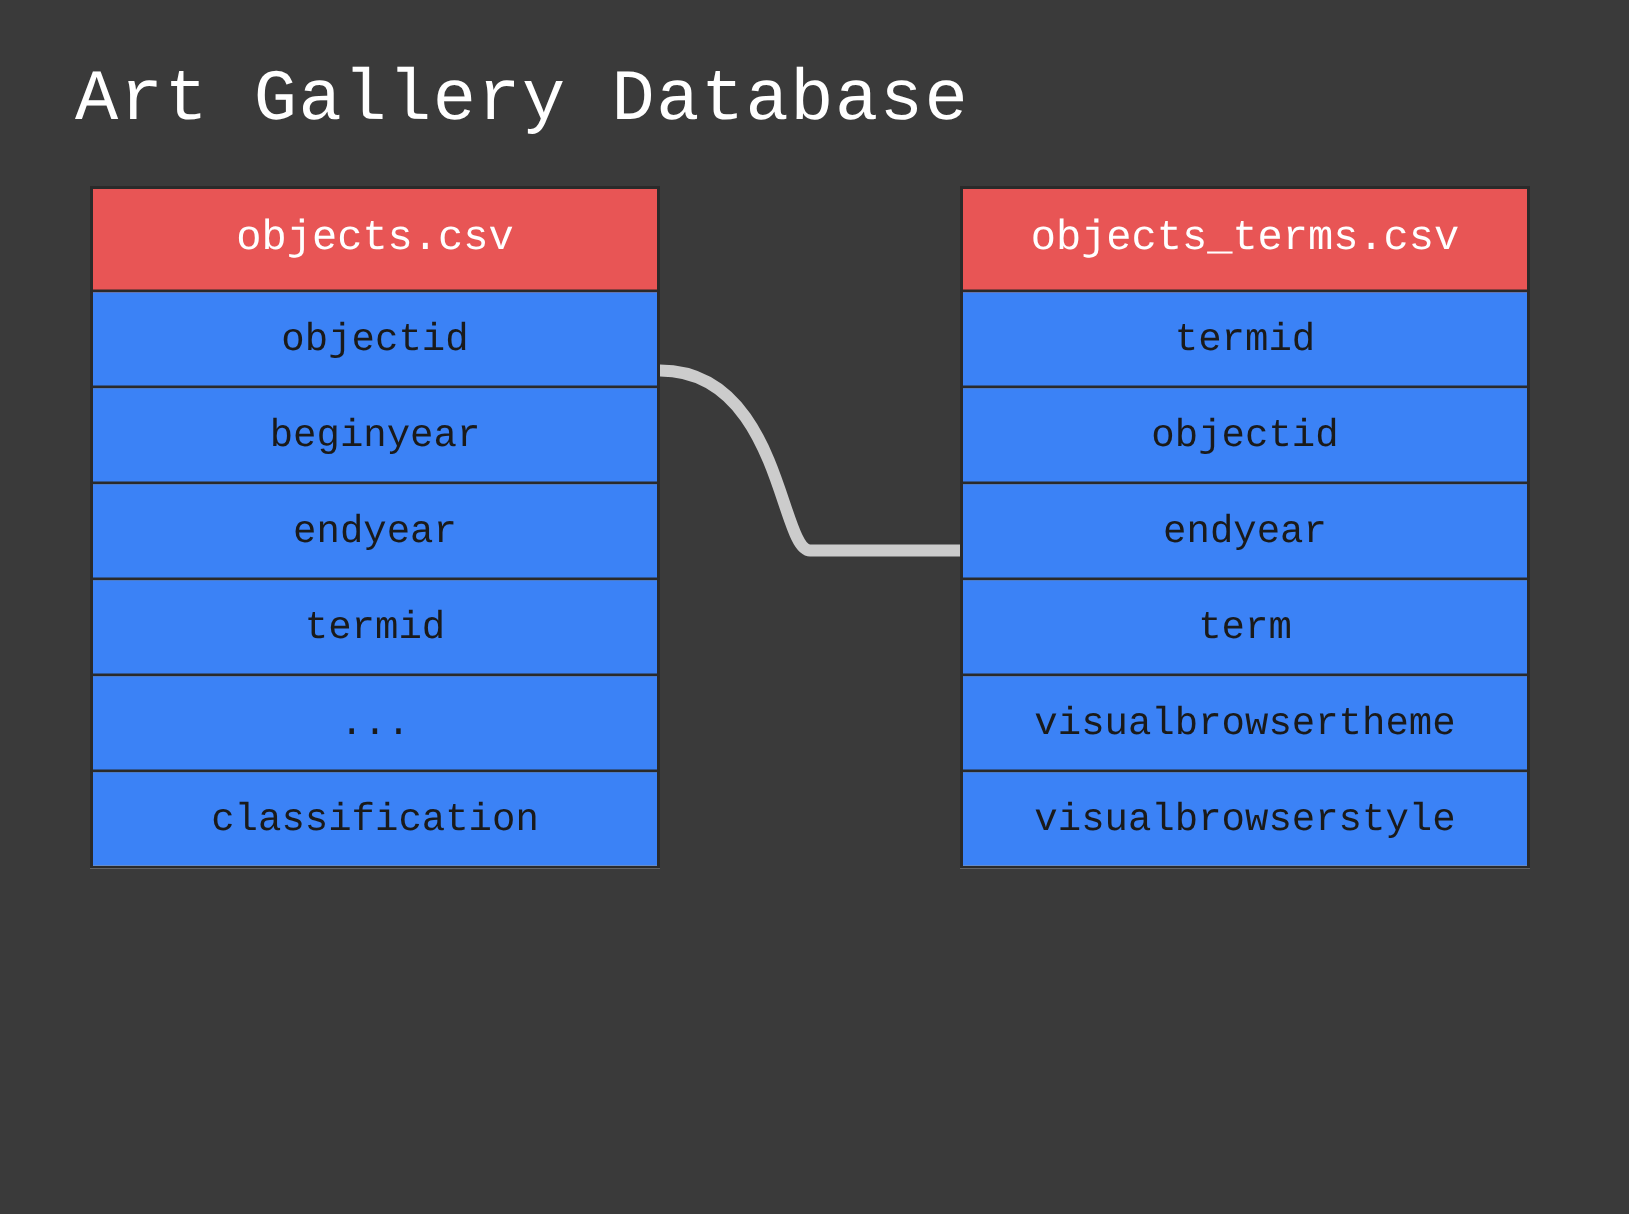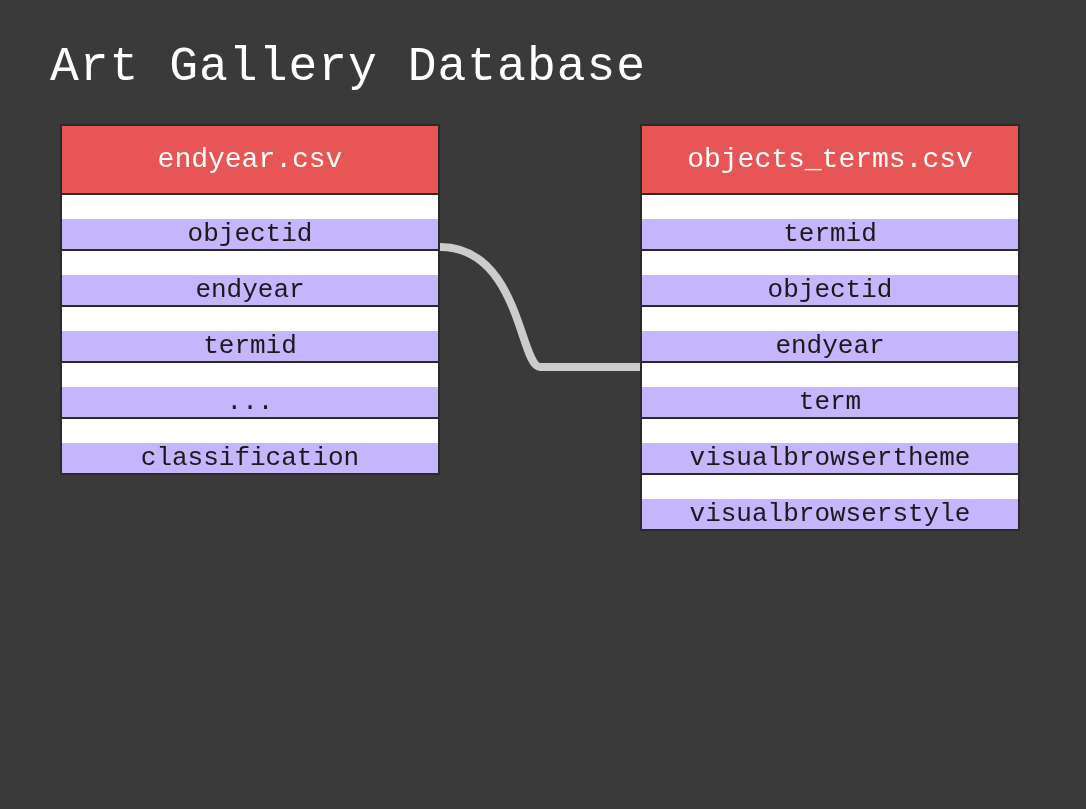--- a/index.html
+++ b/index.html
@@ -46,25 +46,24 @@
       font-size: 28px;
       font-weight: 500;
       padding: 18px 20px;
       border-bottom: 2px solid #2a2a2a;
     }
 
     .table-row {
       text-align: center;
       font-size: 26px;
       font-weight: 400;
-      padding: 0 20px;
+      padding: 16px 20px;
       border-bottom: 2px solid #2a2a2a;
       color: #1a1a1a;
-      background-color: #c4b5fd;
-      margin-top: 24px;
+      background-color: #3b82f6;
     }
 
     .table-row:last-child {
       border-bottom: none;
       text-align: center;
     }
 
     .connector-area {
       position: relative;
       width: 200px;
@@ -88,22 +87,23 @@
     }
   </style>
 </head>
 <body>
 
 <h1 class="page-title">Art Gallery Database</h1>
 
 <div class="diagram-container">
 
   <div class="table-box">
-    <div class="table-header">endyear.csv</div>
+    <div class="table-header">objects.csv</div>
     <div class="table-row">objectid</div>
+    <div class="table-row">beginyear</div>
     <div class="table-row">endyear</div>
     <div class="table-row">termid</div>
     <div class="table-row">...</div>
     <div class="table-row">classification</div>
   </div>
 
   <div class="connector-area">
     <svg class="connector-svg" viewBox="0 0 200 520" preserveAspectRatio="none">
 
       <path d="M 0 55 C 80 55, 80 175, 100 175 C 120 175, 120 175, 200 175" fill="none" stroke="#cccccc" stroke-width="8" stroke-linecap="round"></path>

